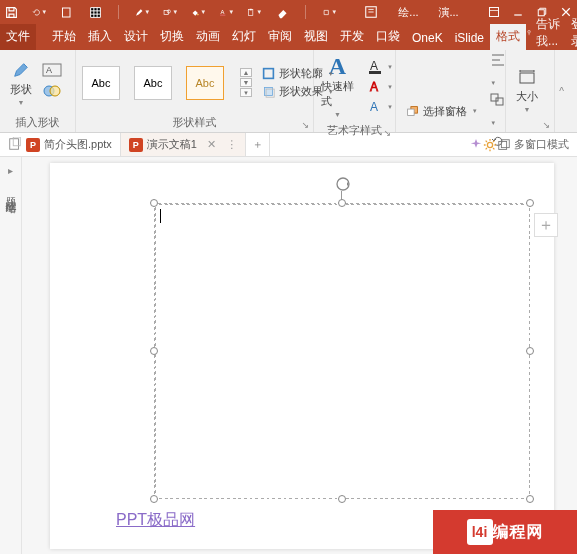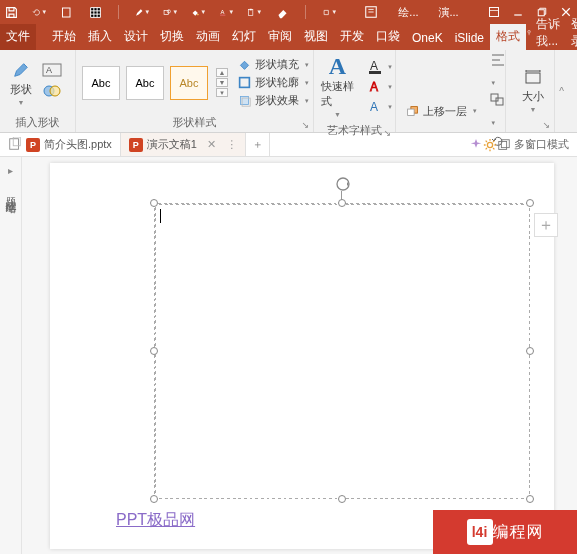--- a/index.html
+++ b/index.html
@@ -24,21 +24,21 @@
 
 .ribbon { height: 83px; background: #f1f1f1; border-bottom: 1px solid #d4d4d4; display: flex; }
 .rgroup { border-right: 1px solid #e0e0e0; display: flex; flex-direction: column; height: 100%; }
 .rgroup-body { flex: 1; display: flex; align-items: center; padding: 3px 6px; gap: 6px; }
 .rgroup-label { text-align: center; font-size: 11px; color: #666; padding-bottom: 2px; position: relative; }
 .rgroup-label .launcher { position: absolute; right: 4px; bottom: 2px; font-size: 9px; color: #888; }
 
 .big-btn { display: flex; flex-direction: column; align-items: center; gap: 2px; font-size: 11px; color: #444; padding: 2px 4px; cursor: pointer; }
 .big-btn .ico { width: 20px; height: 20px; display: flex; align-items: center; justify-content: center; }
 
-.shape-gallery { display: flex; gap: 6px; align-items: center; }
+.shape-gallery { display: flex; gap: 14px; align-items: center; }
 .shape-sample { width: 38px; height: 34px; border: 1px solid #c8c8c8; display: flex; align-items: center; justify-content: center; font-size: 11px; background: #fff; cursor: pointer; }
 .shape-sample.sel { border: 1px solid #f0a030; background: #fff8ec; color: #b88628; }
 .gal-more { display: flex; flex-direction: column; gap: 1px; margin-left: 2px; }
 .gal-more div { width: 12px; height: 9px; border: 1px solid #bcbcbc; font-size: 7px; line-height: 7px; text-align: center; color: #777; cursor: pointer; background:#fafafa; }
 
 .cmd-list { display: flex; flex-direction: column; gap: 1px; }
 .cmd { display: flex; align-items: center; gap: 4px; font-size: 11px; color: #444; padding: 1px 3px; cursor: pointer; white-space: nowrap; }
 .cmd .ci { width: 14px; height: 14px; display: flex; align-items: center; justify-content: center; }
 
 .wordart-btn { display: flex; flex-direction: column; align-items: center; gap: 2px; padding: 2px 4px; cursor: pointer; }
@@ -81,21 +81,21 @@
 .h-t{left:calc(50% - 4px);top:-4px}.h-b{left:calc(50% - 4px);bottom:-4px}
 .h-l{left:-4px;top:calc(50% - 4px)}.h-r{right:-4px;top:calc(50% - 4px)}
 .cursor { position:absolute; left:6px; top:6px; width:1px; height:14px; background:#000; animation: blink 1s step-start infinite; }
 @keyframes blink { 50% { opacity:0; } }
 
 .expand-btn { position:absolute; left:484px; top:50px; width:24px; height:24px; border:1px solid #ddd; background:#fff; color:#aaa; font-size:16px; display:flex; align-items:center; justify-content:center; cursor:pointer; }
 
 .watermark { position:absolute; left:66px; bottom:18px; font-size:16px; color:#8a6bc8;text-decoration:underline; }
 .branding { position:absolute; right:0; bottom:0; height:44px; width:144px; background:#d43a2f; display:flex; align-items:center; justify-content:center; gap:0; }
 .branding .logo { width:26px; height:26px; background:#fff; color:#d43a2f; font-weight:bold; font-size:14px; display:flex; align-items:center; justify-content:center; border-radius:3px; }
-.branding .txt { color:#fff; font-size:16px; font-weight:normal; letter-spacing:1px; }
+.branding .txt { color:#fff; font-size:16px; font-weight:bold; letter-spacing:1px; }
 </style>
 </head>
 <body>
 
 <div class="titlebar">
   <div class="qat">
     <span class="qat-icon">
         <svg width="13" height="13" viewBox="0 0 16 16">
           <path fill="none" stroke="#fff" stroke-width="1.4" d="M2 2h10l2 2v10H2z M5 2v4h6V2 M5 14v-4h6v4"></path>
         </svg>
@@ -265,29 +265,20 @@
         <div class="gal-more">
           <div>▲</div>
           <div>▼</div>
           <div>▾</div>
         </div>
       </div>
       <div class="cmd-list">
         <div class="cmd">
             <span class="ci">
               <svg width="13" height="13" viewBox="0 0 16 16">
-                <path d="M3 9l5-5 5 5-5 5z" fill="#6fa8dc" stroke="#3d85c6"></path>
-              </svg>
-            </span>
-            <span>形状填充</span>
-            <span class="dd-arrow" style="color:#777">▾</span>
-          </div>
-        <div class="cmd">
-            <span class="ci">
-              <svg width="13" height="13" viewBox="0 0 16 16">
                 <rect x="2" y="2" width="12" height="12" fill="none" stroke="#3d85c6" stroke-width="2"></rect>
               </svg>
             </span>
             <span>形状轮廓</span>
             <span class="dd-arrow" style="color:#777">▾</span>
           </div>
         <div class="cmd">
             <span class="ci">
               <svg width="13" height="13" viewBox="0 0 16 16">
                 <rect x="3" y="3" width="10" height="10" fill="#cfe2f3" stroke="#6fa8dc"></rect>
@@ -337,42 +328,42 @@
   <div class="rgroup" style="width:110px">
     <div class="rgroup-body" style="padding:3px 6px">
       <div class="cmd-list">
         <div class="cmd">
             <span class="ci">
               <svg width="13" height="13" viewBox="0 0 16 16">
                 <rect x="6" y="2" width="8" height="8" fill="#f6b26b" stroke="#b45f06"></rect>
                 <rect x="2" y="5" width="8" height="8" fill="#fff" stroke="#999"></rect>
               </svg>
             </span>
-            <span>上移一层</span>
+            <span>选择窗格</span>
             <span class="dd-arrow" style="color:#777">▾</span>
           </div>
       </div>
       <div style="display:flex;flex-direction:column;gap:4px;margin-left:4px">
         <span><svg width="16" height="14" viewBox="0 0 16 14">
               <path stroke="#666" d="M2 2h12M2 7h8M2 12h12"></path>
             </svg><span class="dd-arrow" style="color:#777;font-size:7px">▾</span></span>
         <span><svg width="16" height="14" viewBox="0 0 16 14">
               <rect x="1" y="1" width="7" height="7" fill="none" stroke="#666"></rect>
               <rect x="6" y="5" width="7" height="7" fill="none" stroke="#666"></rect>
             </svg><span class="dd-arrow" style="color:#777;font-size:7px">▾</span></span>
         <span><svg width="16" height="14" viewBox="0 0 16 14">
               <path fill="none" stroke="#666" d="M4 8a4 4 0 1 1 1 3M4 8l-2-2m2 2l2-2"></path>
             </svg><span class="dd-arrow" style="color:#777;font-size:7px">▾</span></span>
       </div>
     </div>
     <div class="rgroup-label">排列</div>
   </div>
 
   <div class="rgroup" style="width:48px;border-right:none">
-    <div class="rgroup-body" style="justify-content:flex-end">
+    <div class="rgroup-body" style="justify-content:flex-start">
       <div class="big-btn">
         <span class="ico">
             <svg width="20" height="20" viewBox="0 0 20 20">
               <rect x="3" y="6" width="14" height="10" fill="none" stroke="#555"></rect>
               <path stroke="#555" d="M3 3v2M17 3v2M3 4h14"></path>
             </svg>
           </span>
         <span>大小</span>
         <span style="font-size:7px;color:#888">▼</span>
       </div>

